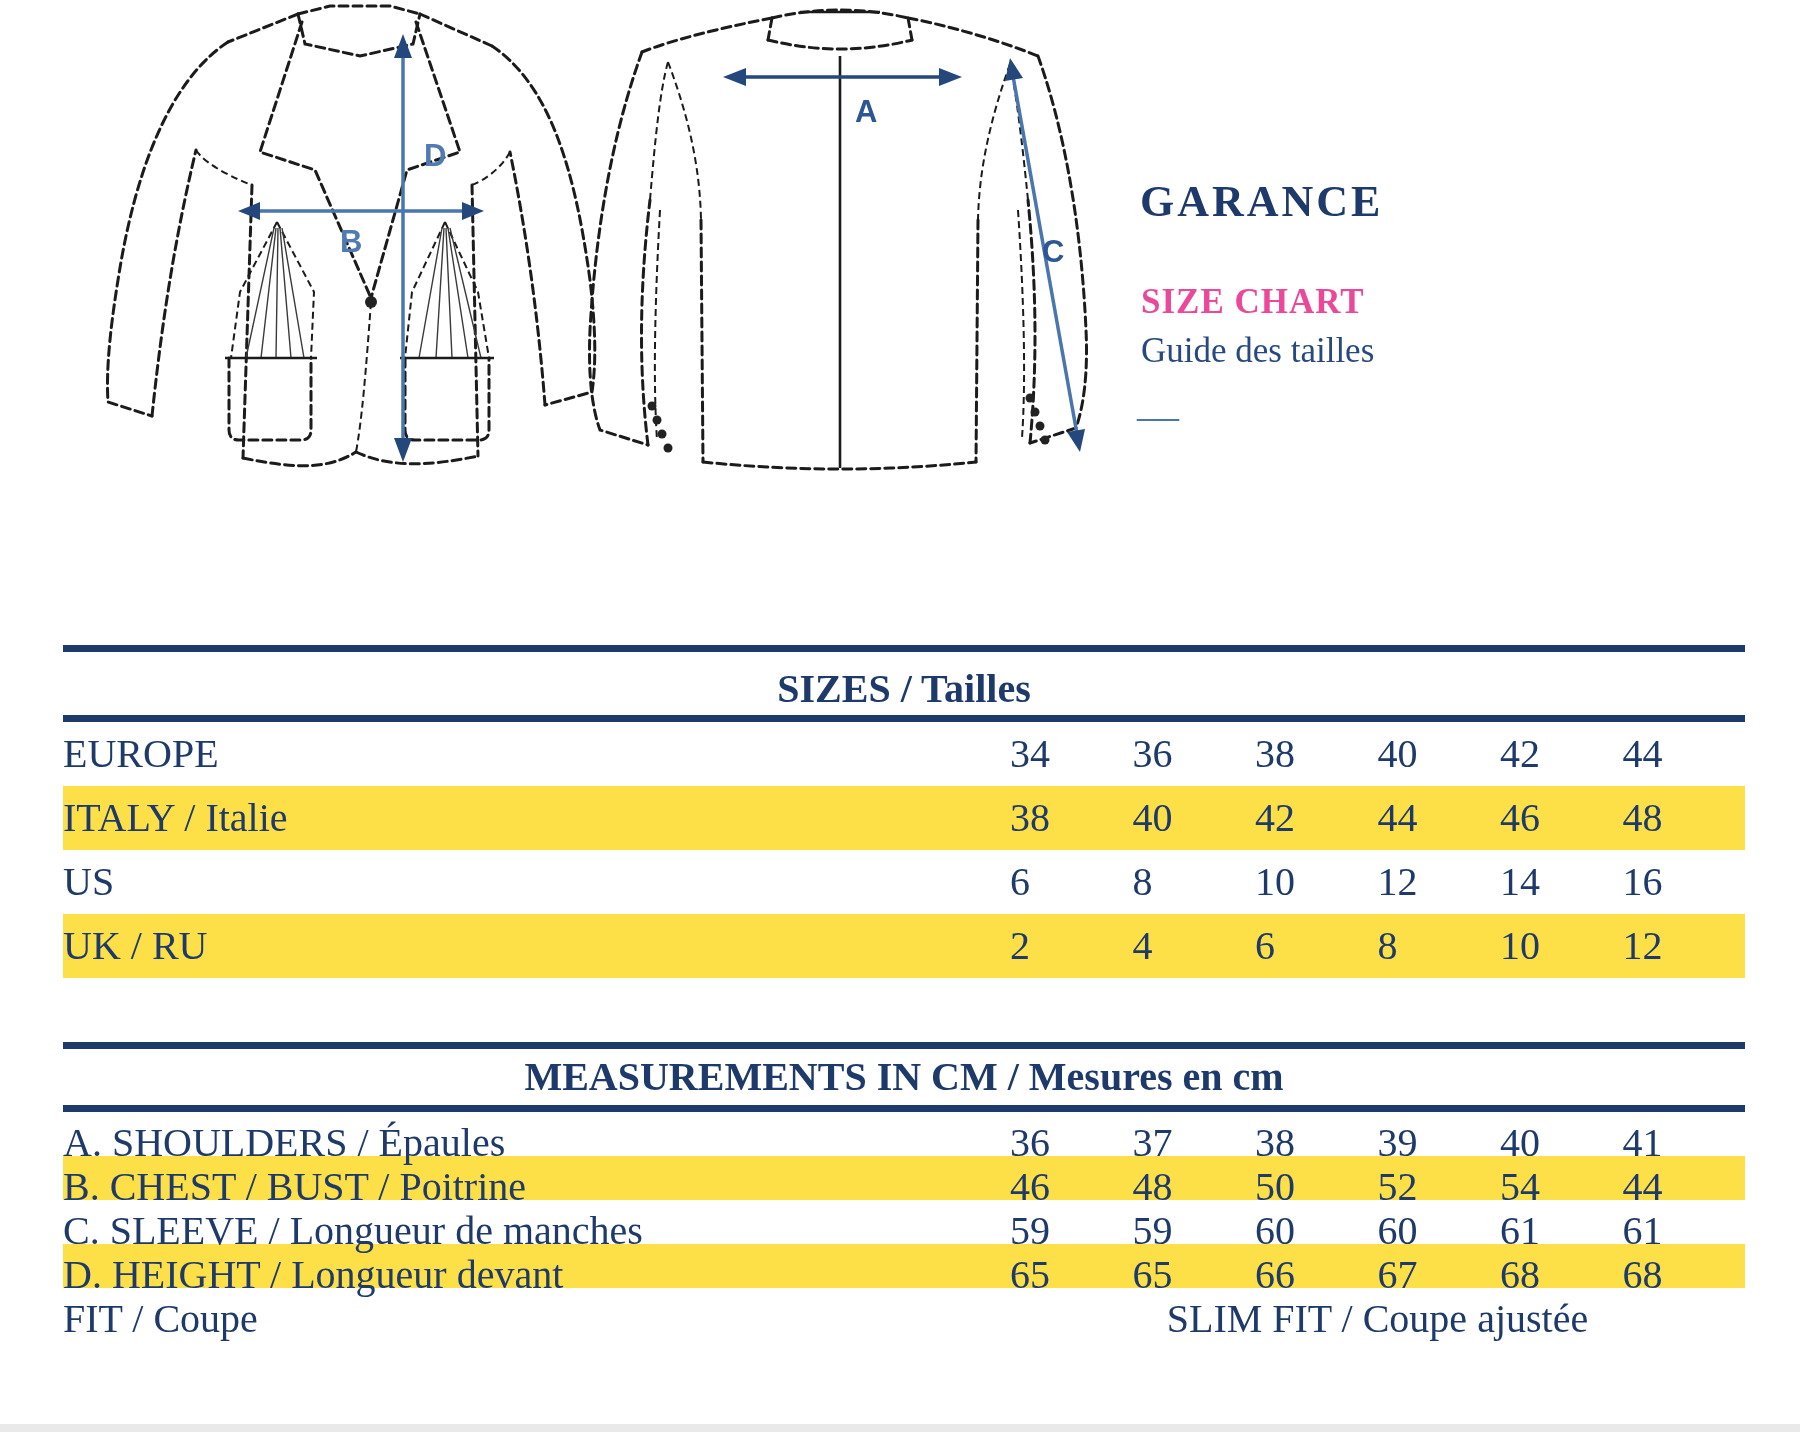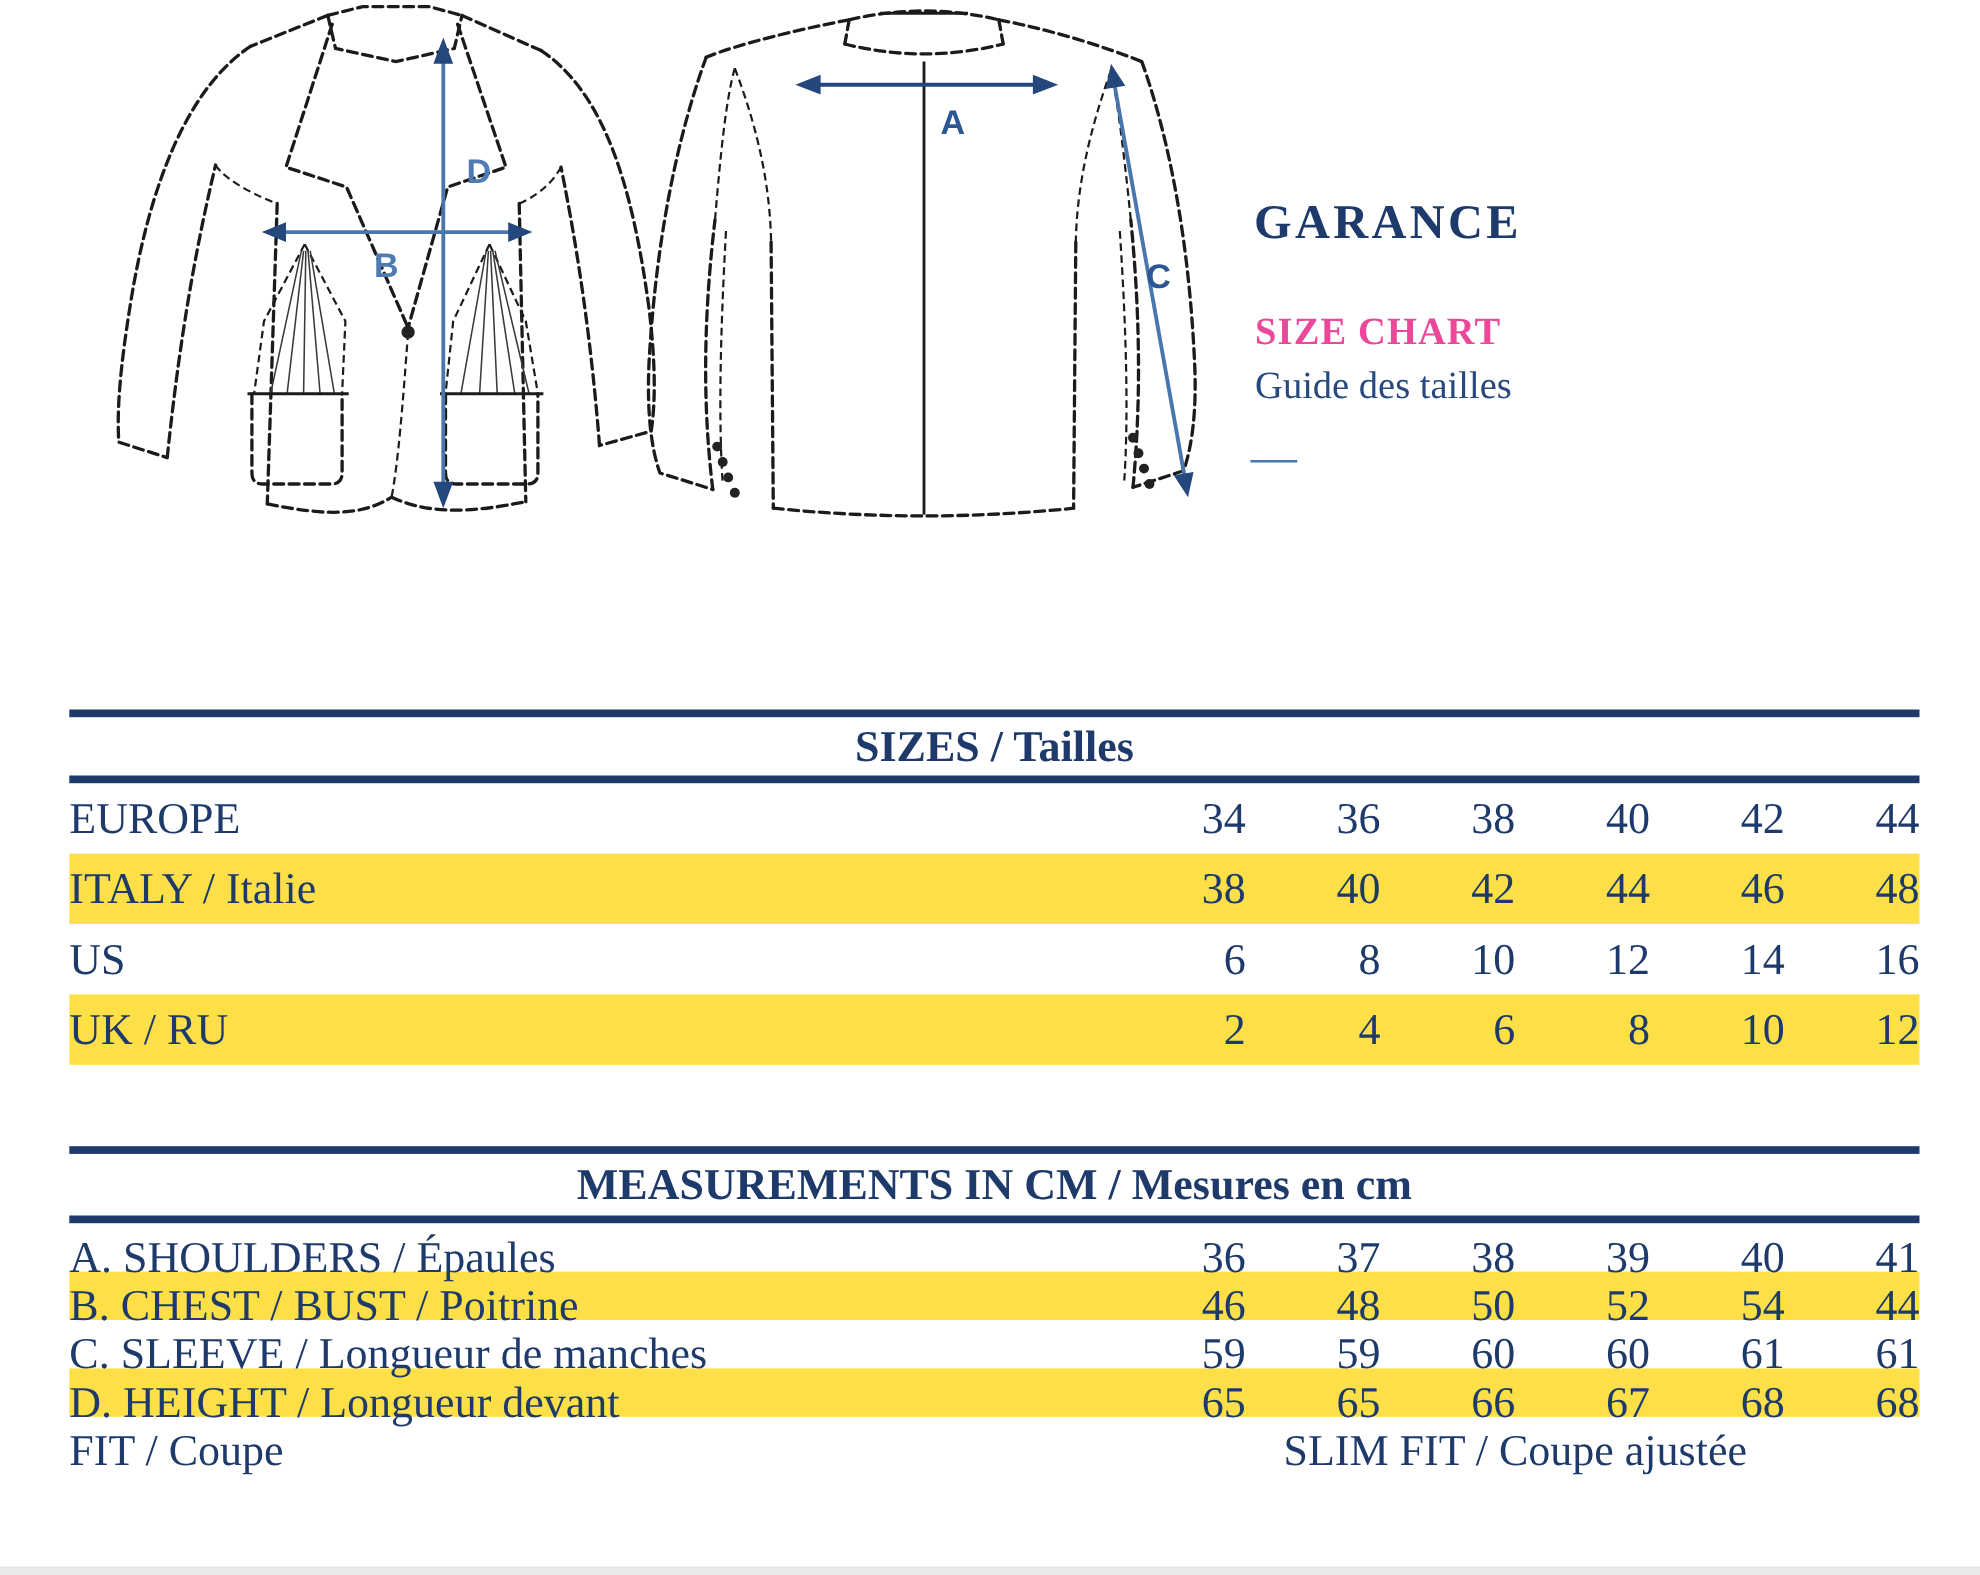--- a/index.html
+++ b/index.html
@@ -10,28 +10,28 @@
   
   .brand{left:1140px;top:176px;font-size:44px;font-weight:bold;letter-spacing:3px;color:#1e3a6b;}
   .size-chart{left:1141px;top:282px;font-size:35px;font-weight:bold;letter-spacing:1px;color:#ec4899;}
   .guide{left:1141px;top:331px;font-size:35px;color:#27497f;}
   .dash{left:1137px;top:392px;font-size:42px;color:#4a76ae;}
 
   
   .tbl{left:63px;width:1682px;}
   .t-line{height:7px;background:#1e3a6b;}
   .t-head{text-align:center;font-weight:bold;font-size:40px;color:#1e3a6b;}
-  .t-head.h1{height:53px;line-height:53px;}
+  .t-head.h1{height:53px;line-height:53px;margin-top:10px;}
   .t-head.h2{height:56px;line-height:56px;}
   .t-row{display:flex;font-size:40px;color:#1e3a6b;}
   .t-row.r1{height:64px;line-height:64px;}
   .t-row.r2{height:44px;line-height:62px;}
   .t-row.alt{background:#fde047;}
   .t-label{width:56.3%;white-space:nowrap;}
-  .t-cell{width:7.2833%;text-align:right;}
+  .t-cell{width:7.2833%;text-align:left;}
   .t-wide{width:43.7%;text-align:center;white-space:nowrap;}
 
   .bottom-strip{left:0;top:1424px;width:1800px;height:8px;background:#e9e9e9;}
 
   
   svg text.dim{font-family:"Liberation Sans", sans-serif;font-weight:bold;font-size:31px;}
   .outline{fill:none;stroke:#1b1b1b;stroke-width:3;stroke-dasharray:9 5;stroke-linecap:round;}
   .seam{fill:none;stroke:#1b1b1b;stroke-width:2;stroke-dasharray:7 4;}
   .thin{fill:none;stroke:#3a3a3a;stroke-width:1.4;}
   .solid{fill:none;stroke:#1b1b1b;stroke-width:2.6;}

